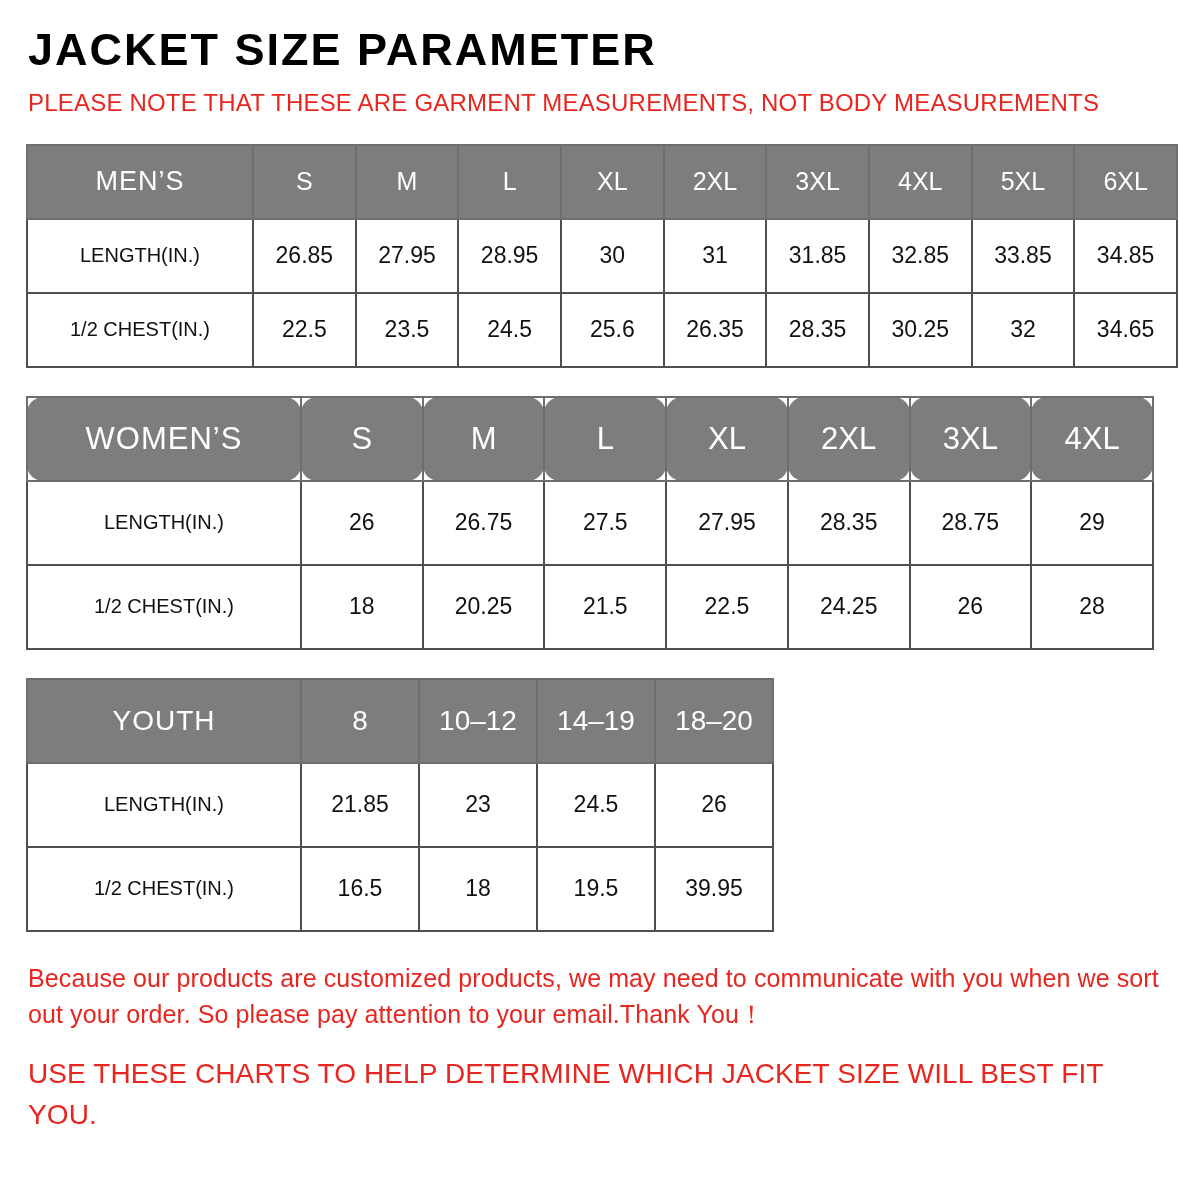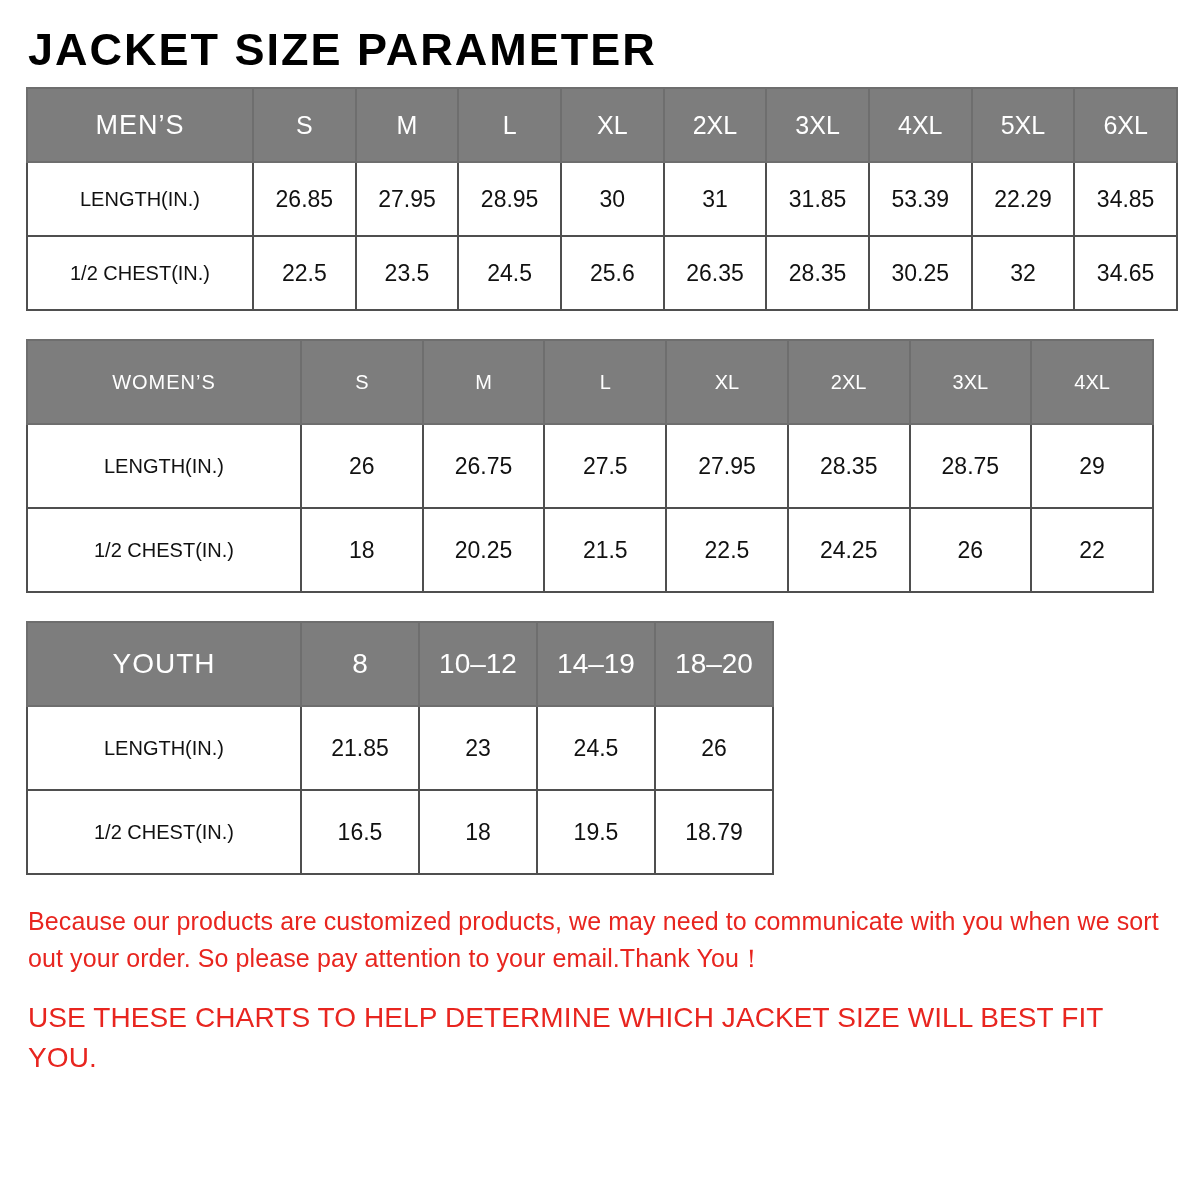--- a/index.html
+++ b/index.html
@@ -65,21 +65,21 @@
   }
 
   
   #table-mens { width: 1152px; }
   #table-mens td.rowlabel { width: 216px; }
 
   
   #table-womens { width: 1128px; }
   #table-womens td.rowlabel { width: 264px; }
   #table-womens td { height: 82px; }
-  #table-womens tr.head td { font-size: 20px; }
+  #table-womens tr.head td { font-size: 31px; border-radius: 16px; }
 
   
   #table-youth { width: 748px; }
   #table-youth td.rowlabel { width: 264px; }
   #table-youth td { height: 82px; }
   #table-youth tr.head td { font-size: 28px; }
 
   .footer {
     color: #e8251f;
     font-size: 25px;
@@ -92,20 +92,21 @@
     font-size: 28px;
   }
 </style>
 </head>
 <body>
 
 <div class="page">
 
   <h1 class="title">JACKET SIZE PARAMETER</h1>
 
+  <p class="note">PLEASE NOTE THAT THESE ARE GARMENT MEASUREMENTS, NOT BODY MEASUREMENTS</p>
 
   <table class="size" id="table-mens">
     <tbody>
       <tr class="head">
         <td class="rowlabel">MEN’S</td>
         <td>S</td>
         <td>M</td>
         <td>L</td>
         <td>XL</td>
         <td>2XL</td>
@@ -115,22 +116,22 @@
         <td>6XL</td>
       </tr>
       <tr>
         <td class="rowlabel">LENGTH(IN.)</td>
         <td>26.85</td>
         <td>27.95</td>
         <td>28.95</td>
         <td>30</td>
         <td>31</td>
         <td>31.85</td>
-        <td>53.39</td>
-        <td>22.29</td>
+        <td>32.85</td>
+        <td>33.85</td>
         <td>34.85</td>
       </tr>
       <tr>
         <td class="rowlabel">1/2 CHEST(IN.)</td>
         <td>22.5</td>
         <td>23.5</td>
         <td>24.5</td>
         <td>25.6</td>
         <td>26.35</td>
         <td>28.35</td>
@@ -164,21 +165,21 @@
         <td>29</td>
       </tr>
       <tr>
         <td class="rowlabel">1/2 CHEST(IN.)</td>
         <td>18</td>
         <td>20.25</td>
         <td>21.5</td>
         <td>22.5</td>
         <td>24.25</td>
         <td>26</td>
-        <td>22</td>
+        <td>28</td>
       </tr>
     </tbody>
   </table>
 
   <table class="size" id="table-youth">
     <tbody>
       <tr class="head">
         <td class="rowlabel">YOUTH</td>
         <td>8</td>
         <td>10–12</td>
@@ -190,21 +191,21 @@
         <td>21.85</td>
         <td>23</td>
         <td>24.5</td>
         <td>26</td>
       </tr>
       <tr>
         <td class="rowlabel">1/2 CHEST(IN.)</td>
         <td>16.5</td>
         <td>18</td>
         <td>19.5</td>
-        <td>18.79</td>
+        <td>39.95</td>
       </tr>
     </tbody>
   </table>
 
   <div class="footer">
     <div>Because our products are customized products, we may need to communicate with you when we sort out your order. So please pay attention to your email.Thank You！</div>
     <div class="second">USE THESE CHARTS TO HELP DETERMINE WHICH JACKET SIZE WILL BEST FIT YOU.</div>
   </div>
 
 </div>

